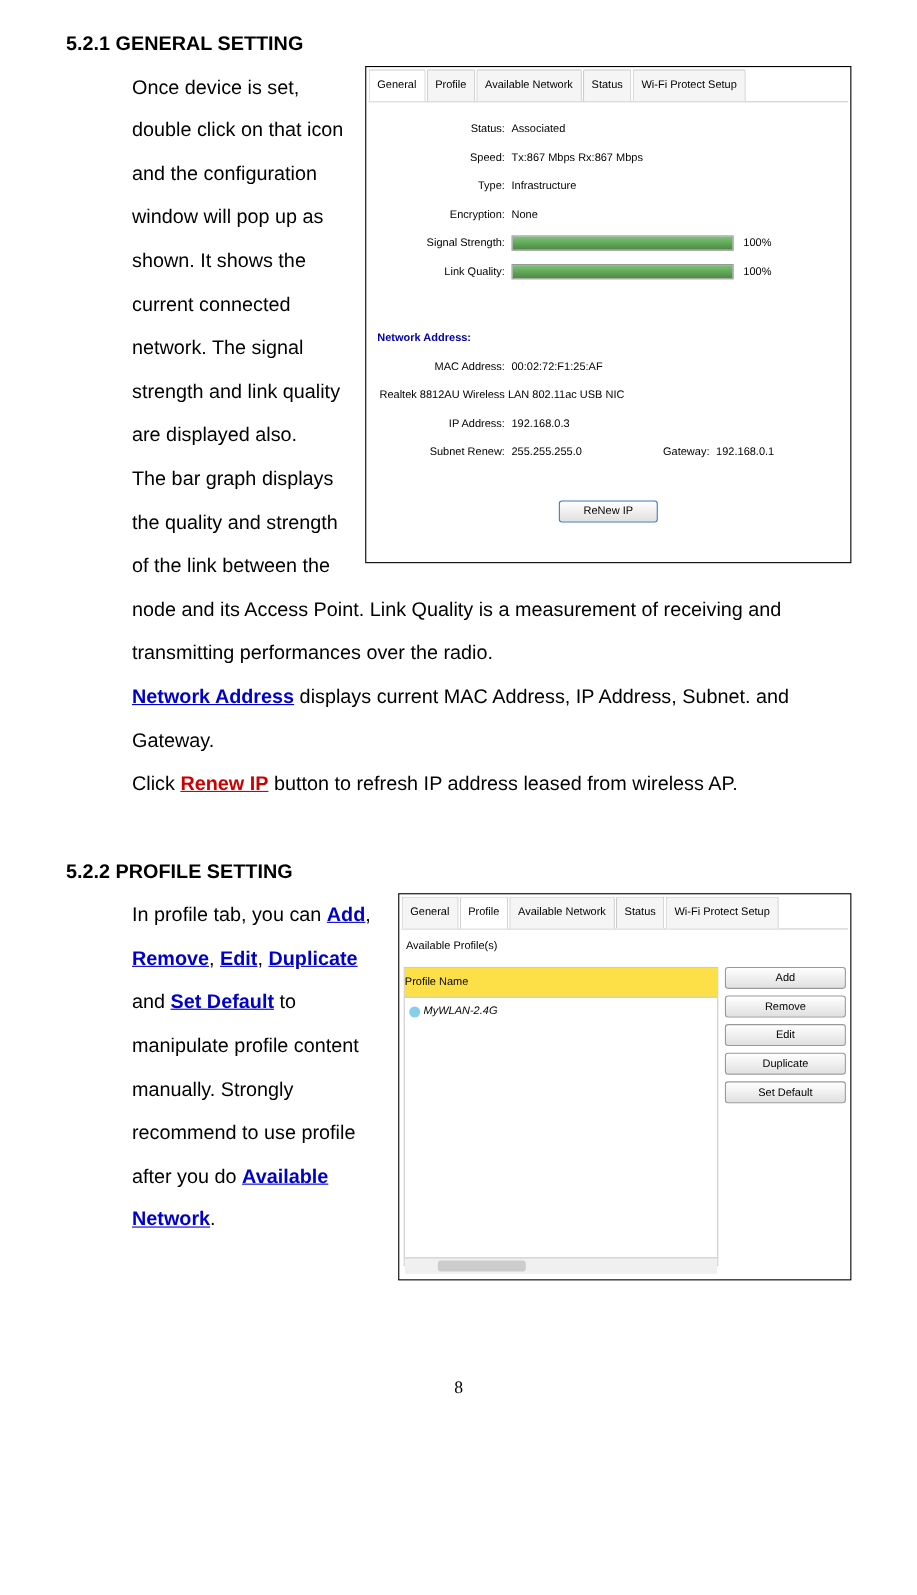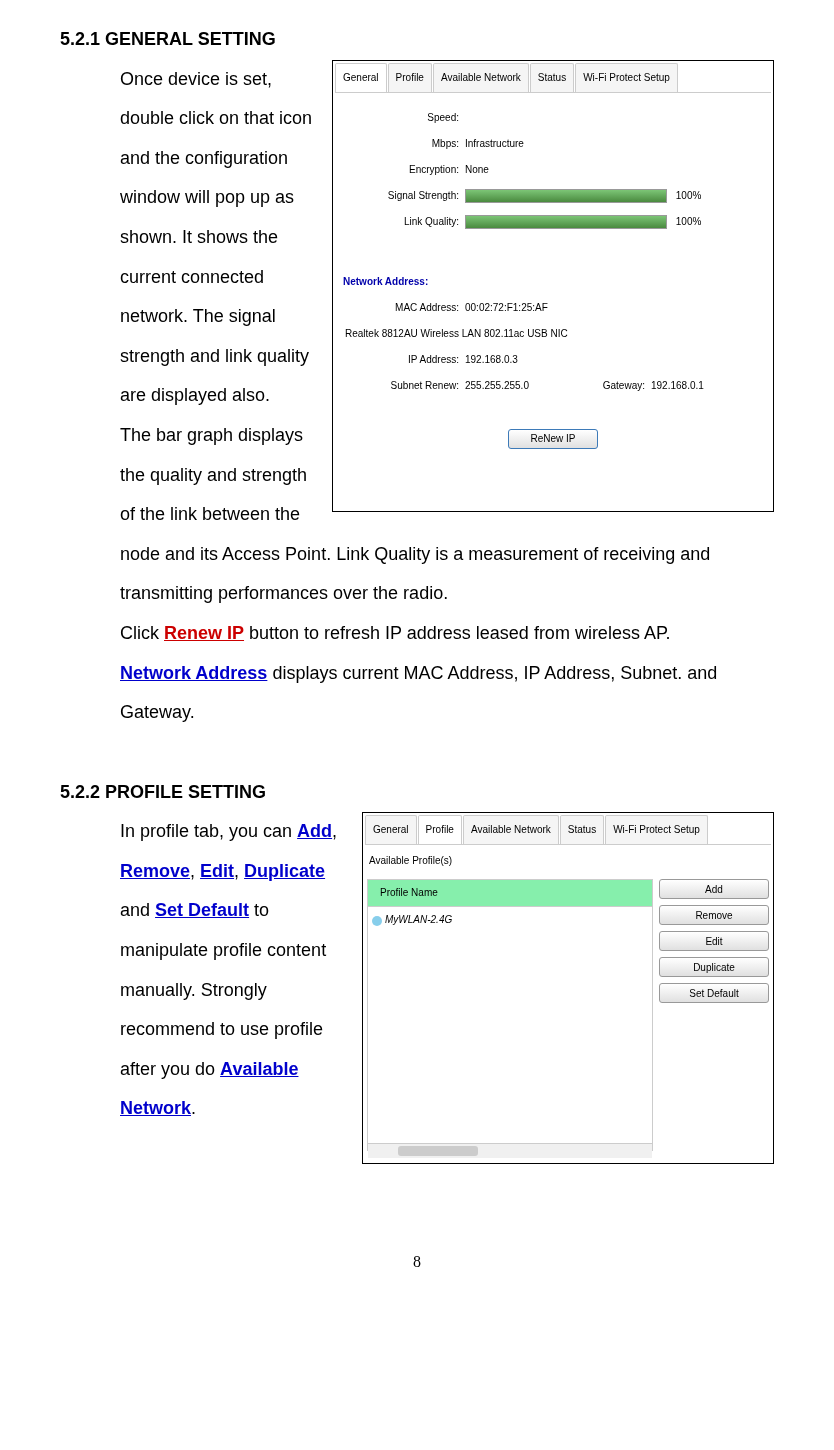--- a/index.html
+++ b/index.html
@@ -112,22 +112,22 @@
       display: flex;
       padding: 4px;
     }
     .profile-list {
       flex: 1;
       border: 1px solid #ccc;
       height: 270px;
       font-size: 10px;
     }
     .profile-header {
-      background: #86efac;
-      padding: 2px 12px;
+      background: #fde047;
+      padding: 2px 0;
       border-bottom: 1px solid #ccc;
     }
     .profile-item {
       padding: 2px 4px;
       font-style: italic;
     }
     .profile-buttons {
       display: flex;
       flex-direction: column;
       padding-left: 6px;
@@ -189,24 +189,29 @@
   <div class="screenshot-container screenshot1">
     <div class="tabs">
       <div class="tab active">General</div>
       <div class="tab">Profile</div>
       <div class="tab">Available Network</div>
       <div class="tab">Status</div>
       <div class="tab">Wi-Fi Protect Setup</div>
     </div>
     <div style="padding: 10px 6px;">
       <div class="field-row">
+        <div class="field-label">Status:</div>
+        <div class="field-value">Associated</div>
+      </div>
+      <div class="field-row">
         <div class="field-label">Speed:</div>
-      </div>
-      <div class="field-row">
-        <div class="field-label">Mbps:</div>
+        <div class="field-value">Tx:867 Mbps Rx:867 Mbps</div>
+      </div>
+      <div class="field-row">
+        <div class="field-label">Type:</div>
         <div class="field-value">Infrastructure</div>
       </div>
       <div class="field-row">
         <div class="field-label">Encryption:</div>
         <div class="field-value">None</div>
       </div>
       <div class="field-row">
         <div class="field-label">Signal Strength:</div>
         <div class="field-value">
           <span class="progress-bar"></span>
@@ -241,24 +246,24 @@
       </div>
       <button class="renew-btn">ReNew IP</button>
     </div>
   </div>
 
   <div>
     <span>Once device is set, double click on that icon and the configuration window will pop up as shown. It shows the current connected network. The signal strength and link quality are displayed also.</span>
   </div>
   <div>The bar graph displays the quality and strength of the link between the node and its Access Point. Link Quality is a measurement of receiving and transmitting performances over the radio.</div>
   <div>
+    <span class="blue-bold">Network Address</span><span> displays current MAC Address, IP Address, Subnet. and Gateway.</span>
+  </div>
+  <div>
     <span>Click </span><span class="red-bold">Renew IP</span><span> button to refresh IP address leased from wireless AP.</span>
-  </div>
-  <div>
-    <span class="blue-bold">Network Address</span><span> displays current MAC Address, IP Address, Subnet. and Gateway.</span>
   </div>
 </div>
 
 <div class="clear" style="height: 40px;"></div>
 
 <div class="section-heading">5.2.2 PROFILE SETTING</div>
 
 <div class="section-body">
 
   <div class="screenshot-container screenshot2">

